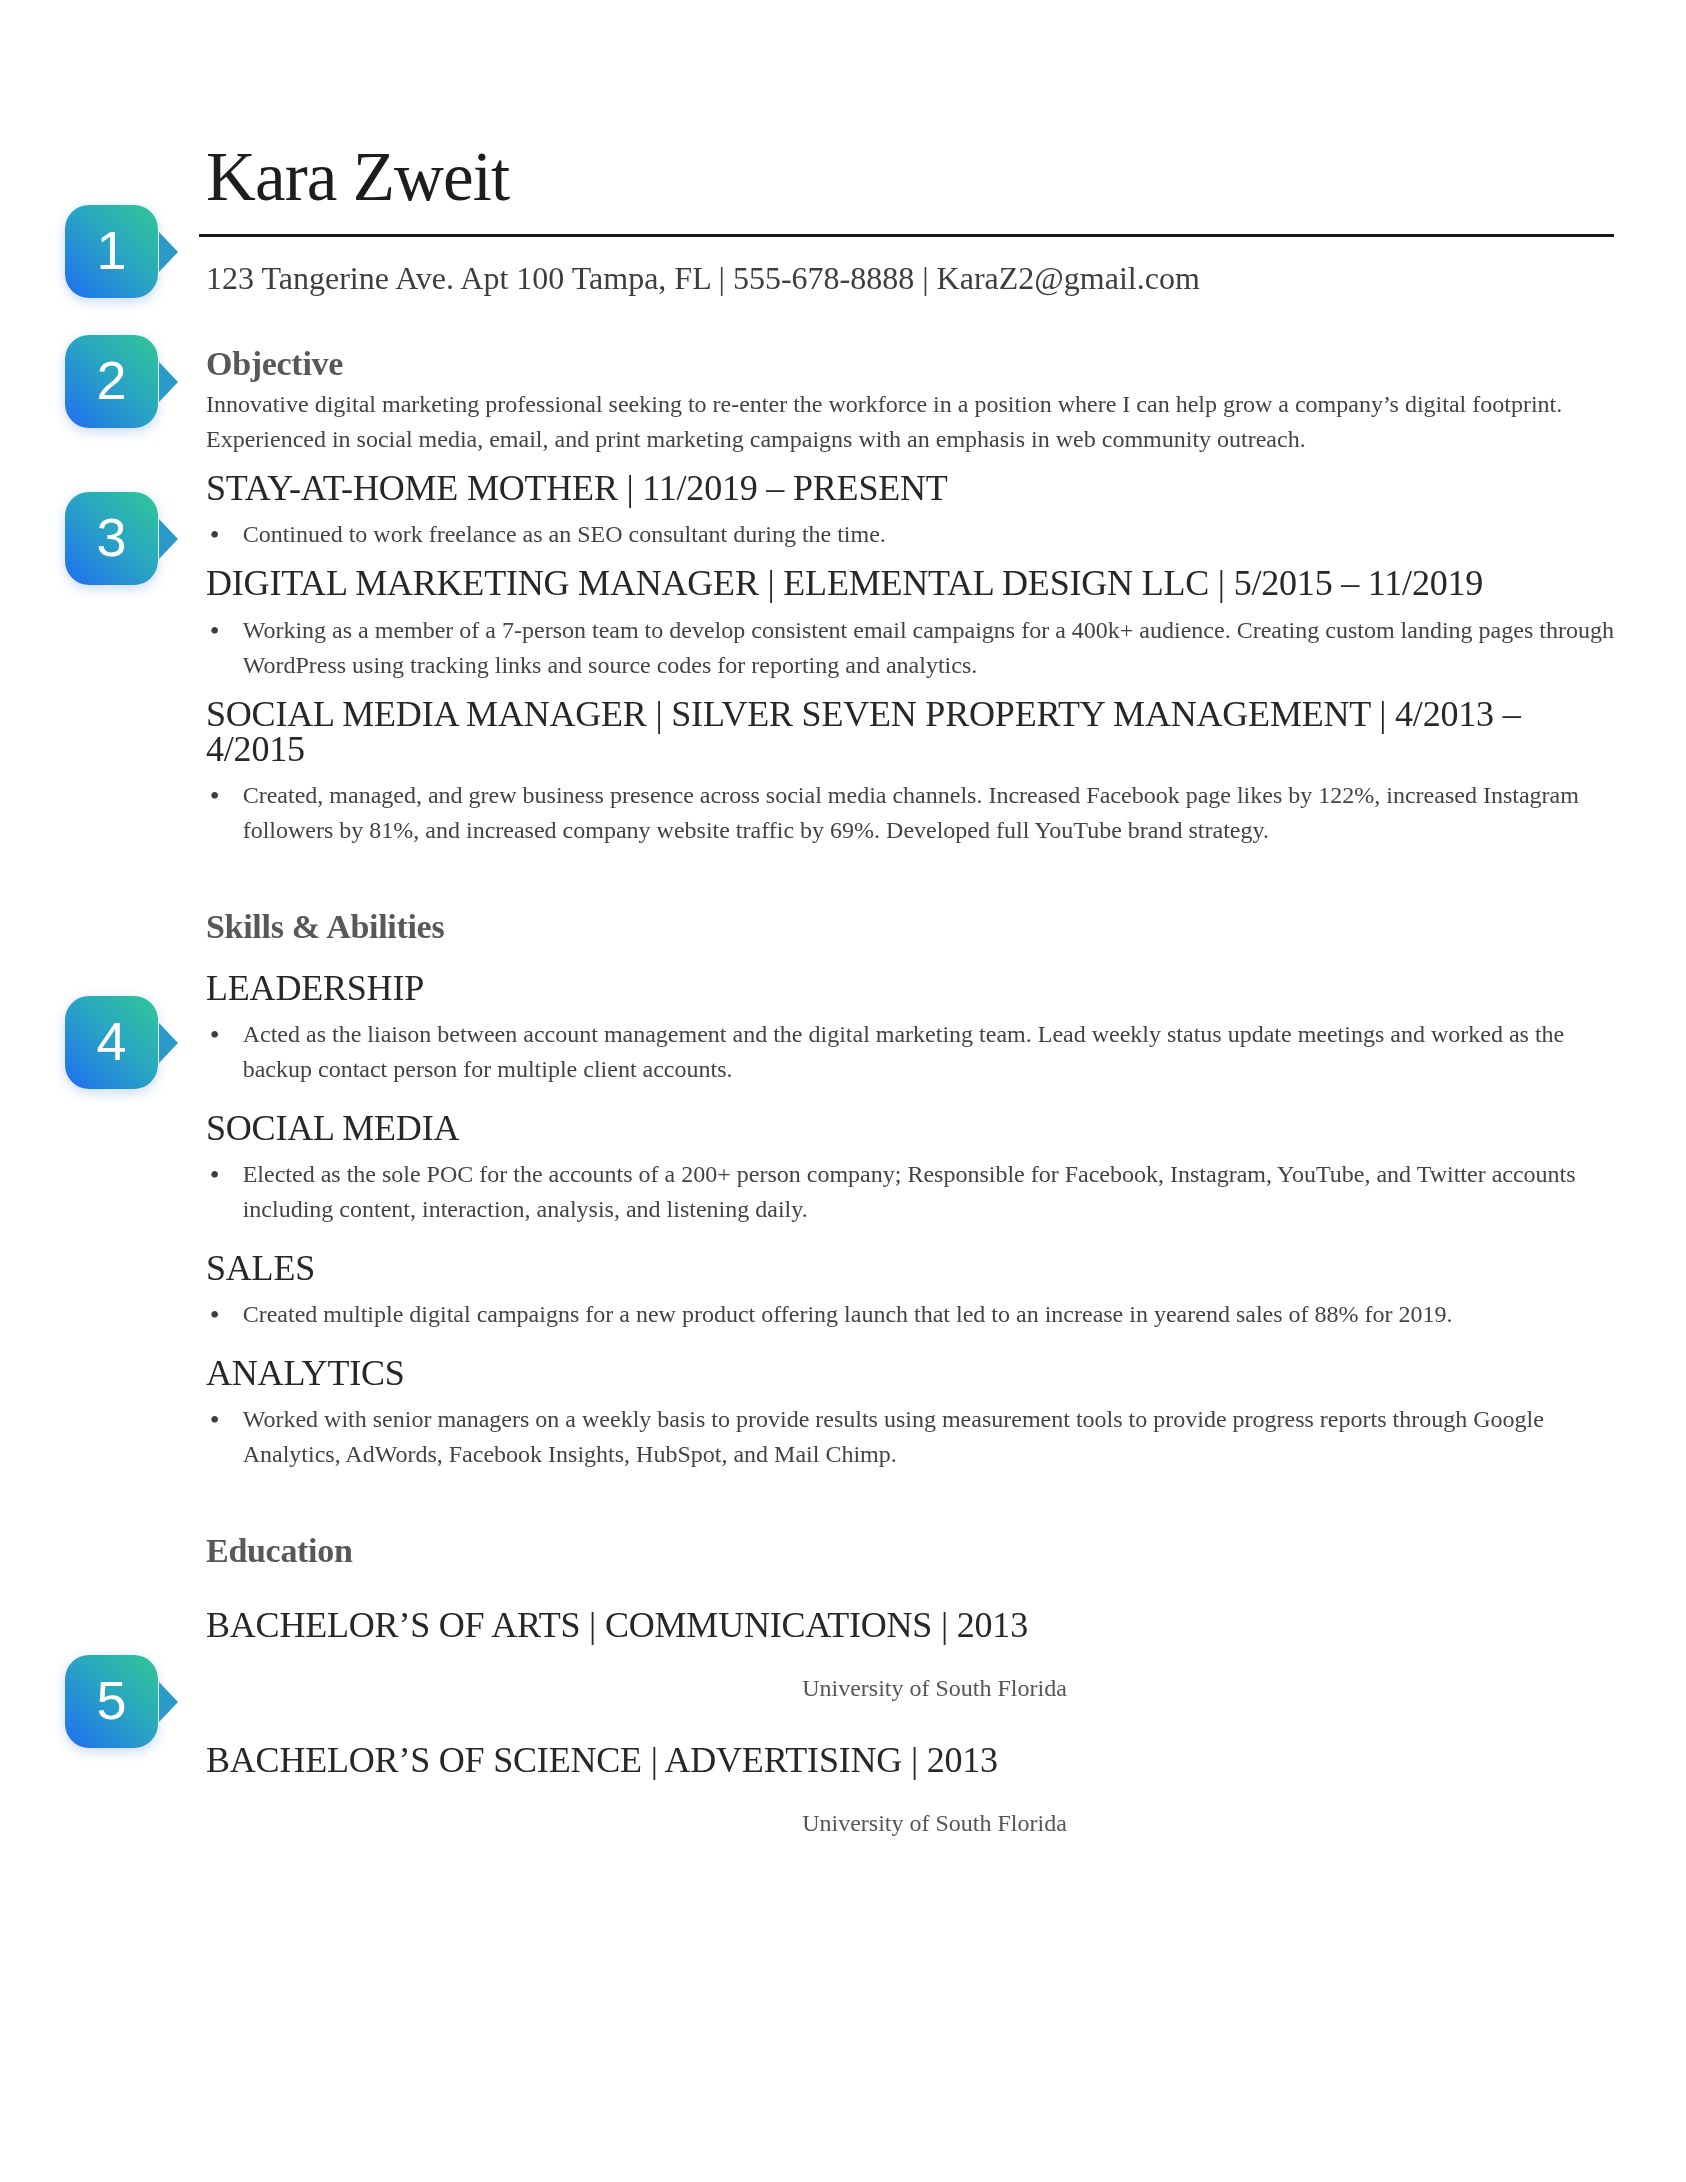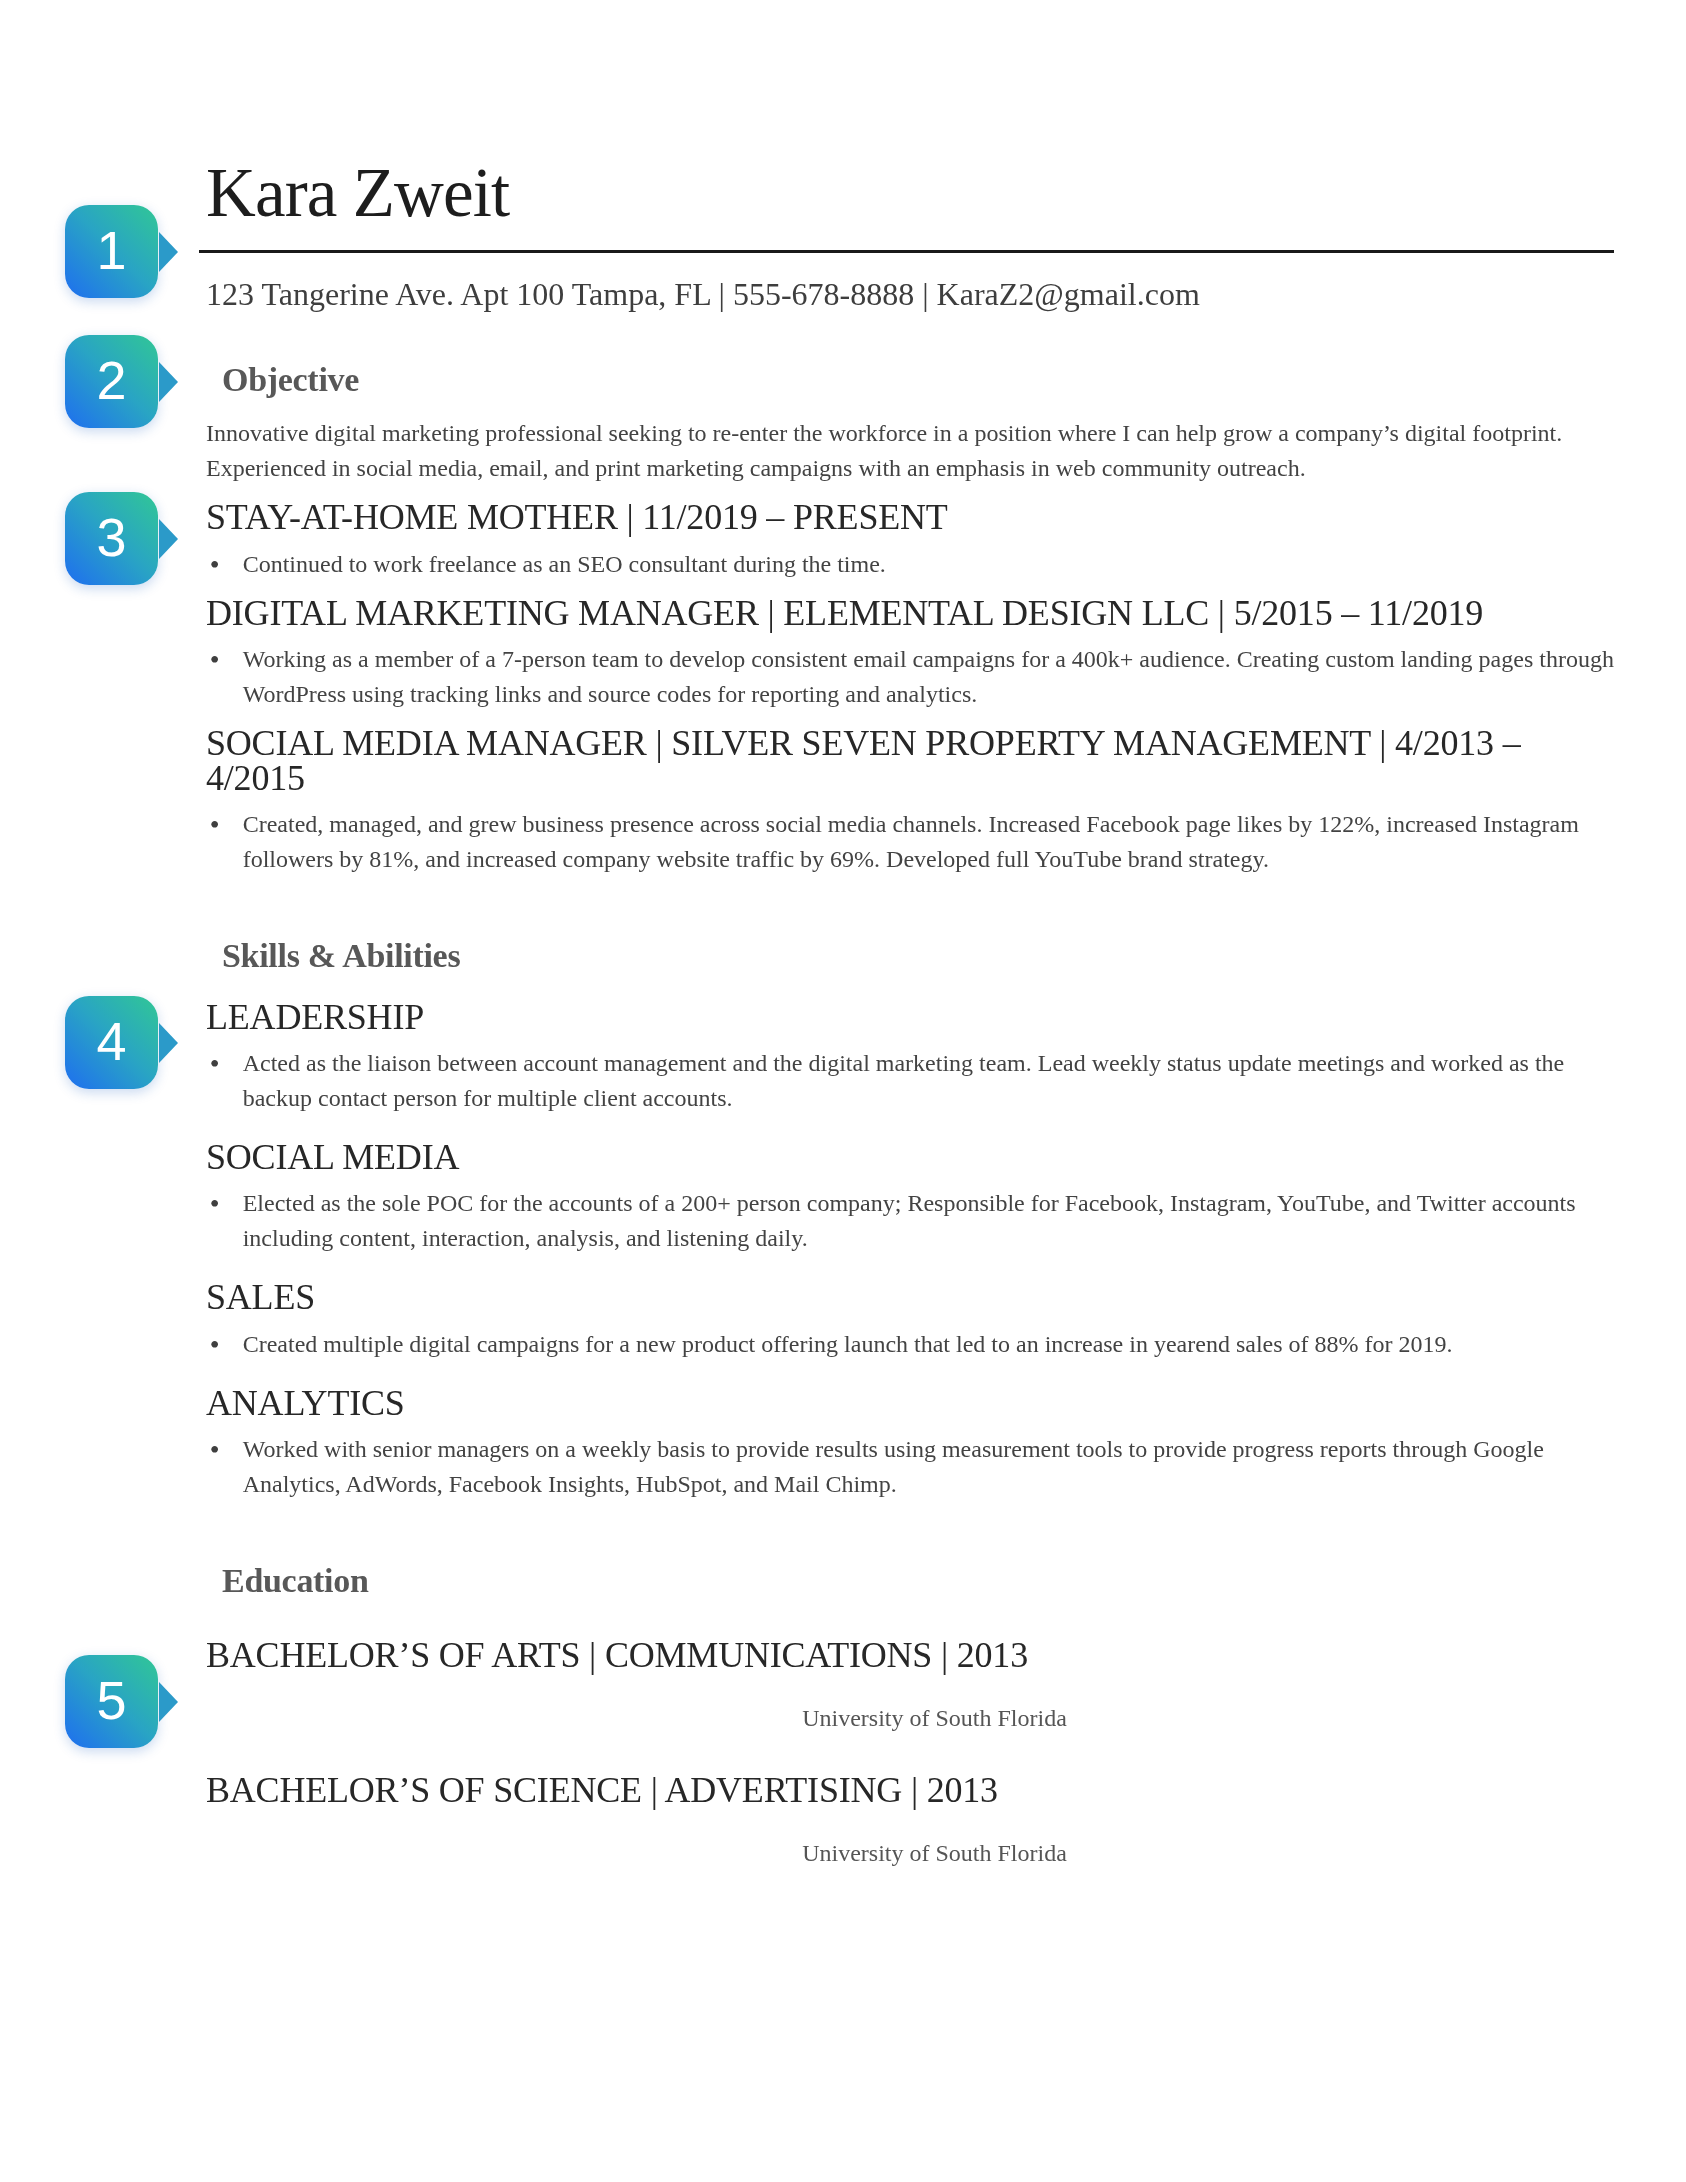--- a/index.html
+++ b/index.html
@@ -27,39 +27,39 @@
   }
   .badge-arrow {
     position:absolute; right:-19.7px; top:50%; transform:translateY(-50%);
     width:0; height:0;
     border-top:20.6px solid transparent;
     border-bottom:20.6px solid transparent;
     border-left:19.7px solid #2b9ac9;
   }
 
   
-  .content { position:absolute; left:206px; top:16px; width:1408px; }
+  .content { position:absolute; left:206px; top:0; width:1408px; }
 
   .name {
     margin:141px 0 0 0;
     font-size:69px; line-height:73px; font-weight:400;
     color:#1d1d1d; letter-spacing:-0.9px;
   }
   .rule {
     height:3.7px; background:#191919;
     margin:19.7px 0 0 -6.6px; width:1415px;
   }
   .contact {
     margin:24px 0 0 0;
     font-size:32px; line-height:35px; color:#3e3e3e;
   }
 
   h2.sec {
     font-size:34px; line-height:41px; font-weight:700;
-    color:#585858; margin:16px; letter-spacing:-0.3px;
+    color:#585858; margin:0; letter-spacing:-0.3px;
   }
   #objective h2.sec  { margin-top:47px; }
   #experience h2.sec { margin-top:16px; }
   #skills h2.sec     { margin-top:58px; }
   #education h2.sec  { margin-top:58px; }
 
   .body-text, .btext, .university {
     font-size:24px; line-height:35px; color:#434343;
   }
   .body-text { margin:2.8px 0 0 0; }

